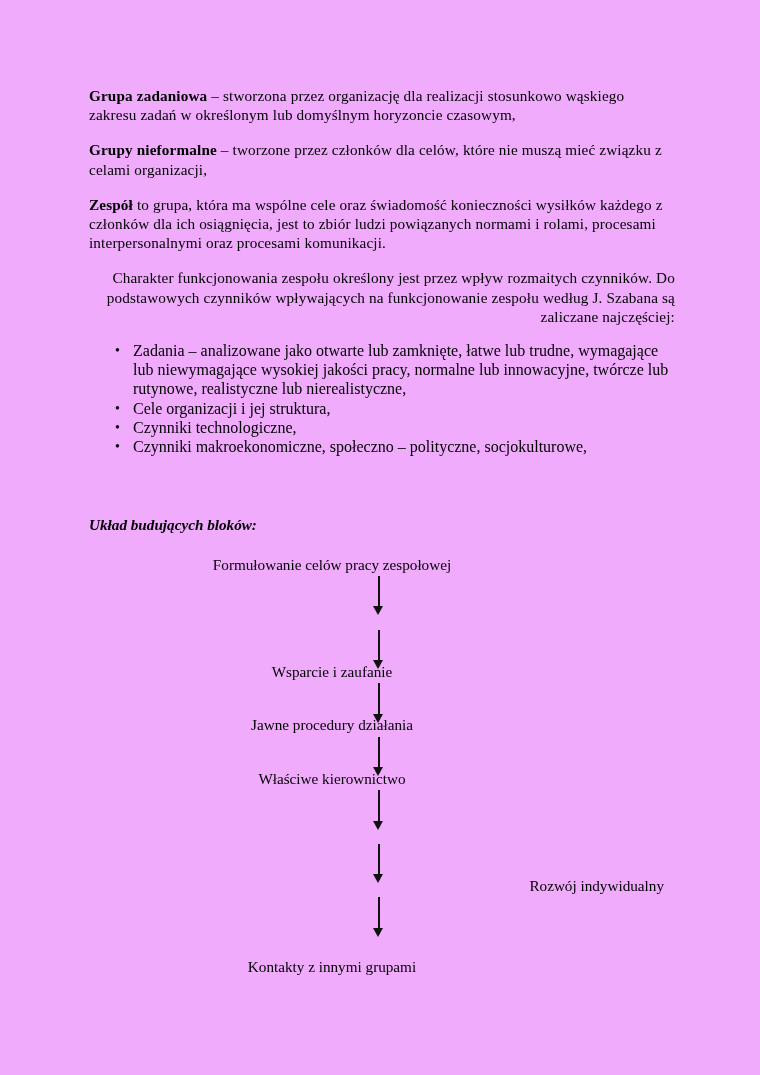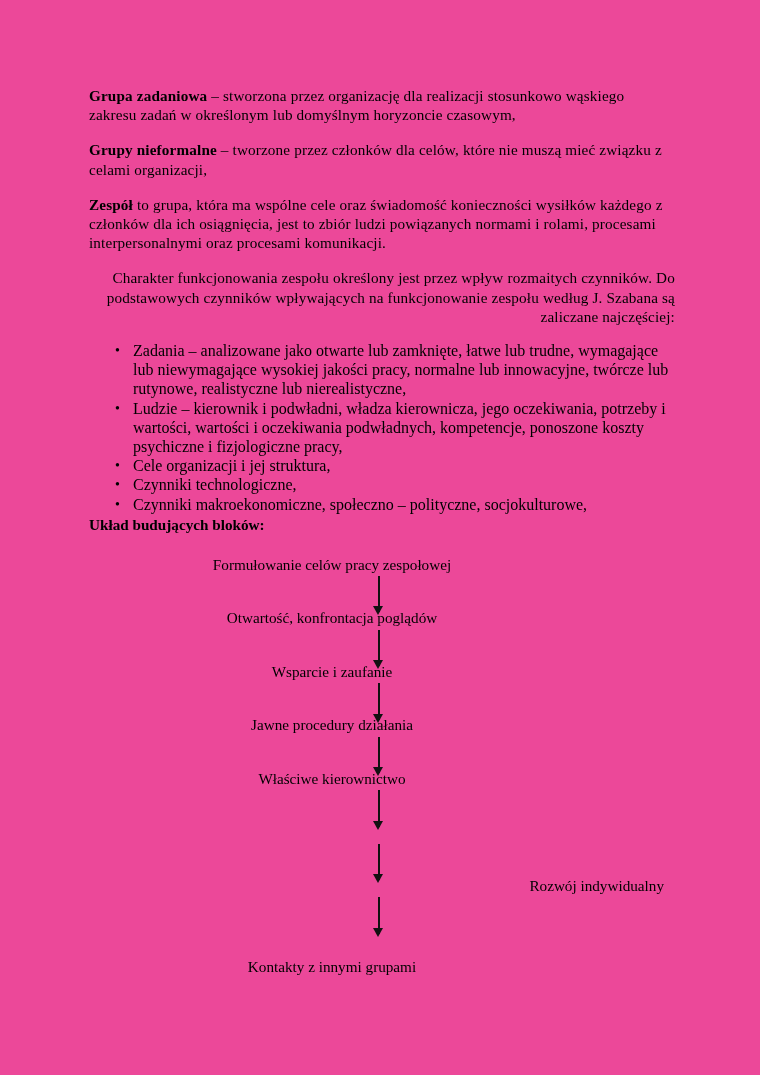--- a/index.html
+++ b/index.html
@@ -9,21 +9,21 @@
     background: #ffffff;
   }
   body {
     font-family: "Liberation Serif", "DejaVu Serif", serif;
     color: #000000;
   }
   .page {
     position: relative;
     width: 760px;
     height: 1075px;
-    background: #ec4899;
+    background: #f0abfc;
     overflow: hidden;
     box-sizing: border-box;
   }
   .content {
     position: absolute;
     left: 89px;
     top: 86px;
     width: 586px;
   }
   .para {
@@ -60,20 +60,21 @@
     font-size: 14px;
     line-height: 19.2px;
   }
   .section-heading {
     position: absolute;
     left: 89px;
     top: 515px;
     font-size: 15.2px;
     line-height: 19.2px;
     font-weight: bold;
+    font-style: italic;
   }
   
   .flow {
     position: absolute;
     left: 0;
     top: 0;
     width: 760px;
     height: 1075px;
     pointer-events: none;
   }
@@ -116,21 +117,20 @@
     <p class="para"><span class="lead">Grupa zadaniowa</span><span> – stworzona przez organizację dla realizacji stosunkowo wąskiego zakresu zadań w określonym lub domyślnym horyzoncie czasowym,</span></p>
 
     <p class="para"><span class="lead">Grupy nieformalne</span><span> – tworzone przez członków dla celów, które nie muszą mieć związku z celami organizacji,</span></p>
 
     <p class="para"><span class="lead">Zespół</span><span> to grupa, która ma wspólne cele oraz świadomość konieczności wysiłków każdego z członków dla ich osiągnięcia, jest to zbiór ludzi powiązanych normami i rolami, procesami interpersonalnymi oraz procesami komunikacji.</span></p>
 
     <p class="para tight"><span>Charakter funkcjonowania zespołu określony jest przez wpływ rozmaitych czynników. Do podstawowych czynników wpływających na funkcjonowanie zespołu według J. Szabana są zaliczane najczęściej:</span></p>
 
     <ul class="bullet-list">
       <li><span>Zadania – analizowane jako otwarte lub zamknięte, łatwe lub trudne, wymagające lub niewymagające wysokiej jakości pracy, normalne lub innowacyjne, twórcze lub rutynowe, realistyczne lub nierealistyczne,</span></li>
-      <li><span>Ludzie – kierownik i podwładni, władza kierownicza, jego oczekiwania, potrzeby i wartości, wartości i oczekiwania podwładnych, kompetencje, ponoszone koszty psychiczne i fizjologiczne pracy,</span></li>
       <li><span>Cele organizacji i jej struktura,</span></li>
       <li><span>Czynniki technologiczne,</span></li>
       <li><span>Czynniki makroekonomiczne, społeczno – polityczne, socjokulturowe,</span></li>
     </ul>
 
   </div>
 
   <div class="section-heading">Układ budujących bloków:</div>
 
   <div class="flow">
@@ -150,21 +150,20 @@
     <div class="flow-line" style="top:790px;height:37px;"></div>
     <div class="flow-arrowhead" style="top:821px;"></div>
 
     <div class="flow-line" style="top:844px;height:36px;"></div>
     <div class="flow-arrowhead" style="top:874px;"></div>
 
     <div class="flow-line" style="top:897px;height:37px;"></div>
     <div class="flow-arrowhead" style="top:928px;"></div>
 
     <div class="flow-item" style="top:555px;"><span>Formułowanie celów pracy zespołowej</span></div>
-    <div class="flow-item" style="top:608px;"><span>Otwartość, konfrontacja poglądów</span></div>
     <div class="flow-item" style="top:662px;"><span>Wsparcie i zaufanie</span></div>
     <div class="flow-item" style="top:715px;"><span>Jawne procedury działania</span></div>
     <div class="flow-item" style="top:769px;"><span>Właściwe kierownictwo</span></div>
     <div class="flow-item" style="top:876px;text-align:right;"><span>Rozwój indywidualny</span></div>
     <div class="flow-item" style="top:957px;"><span>Kontakty z innymi grupami</span></div>
 
   </div>
 
 </div>
 

